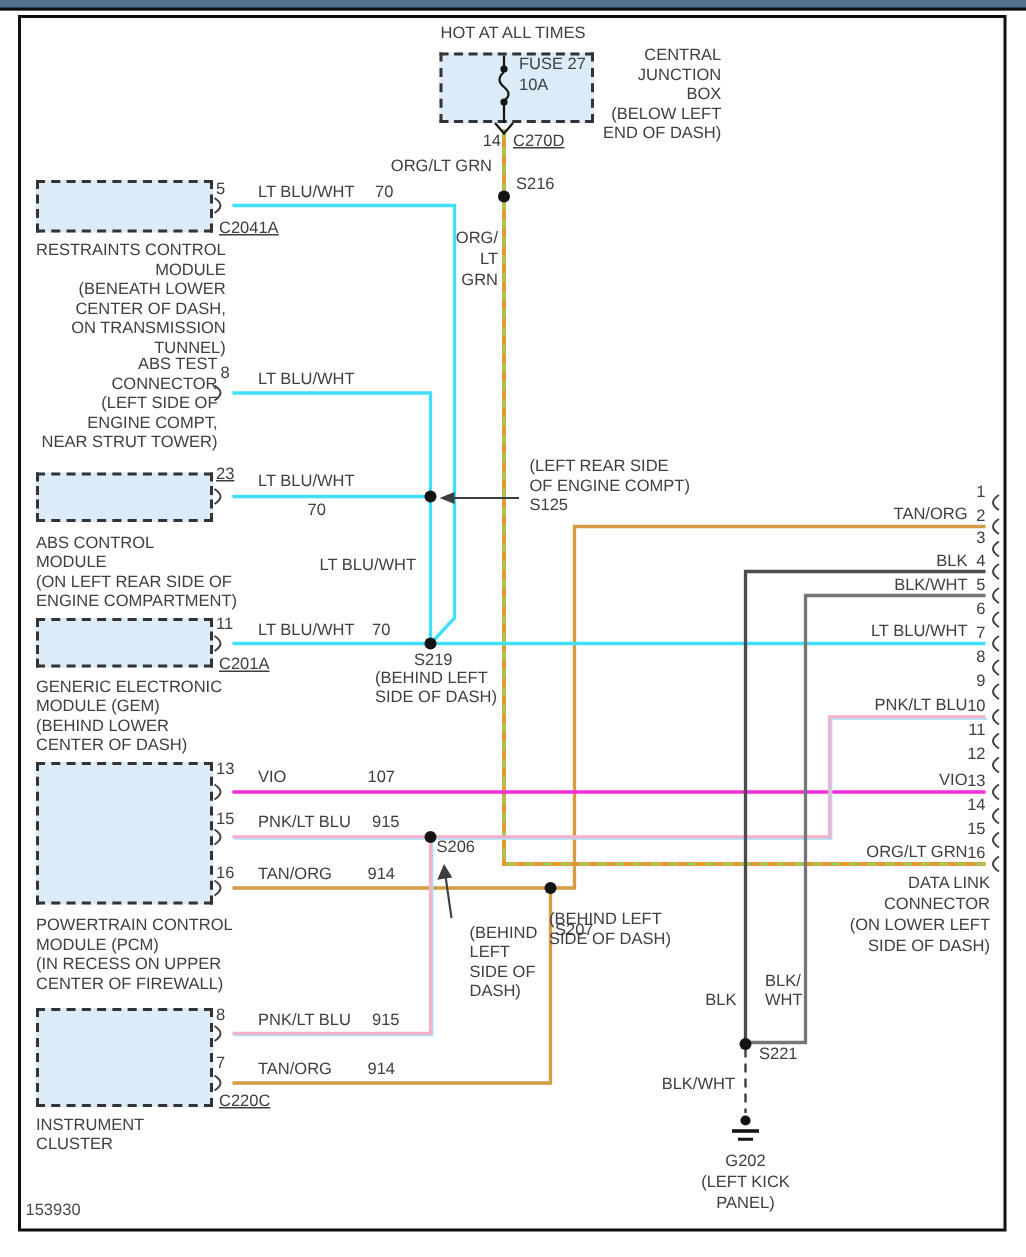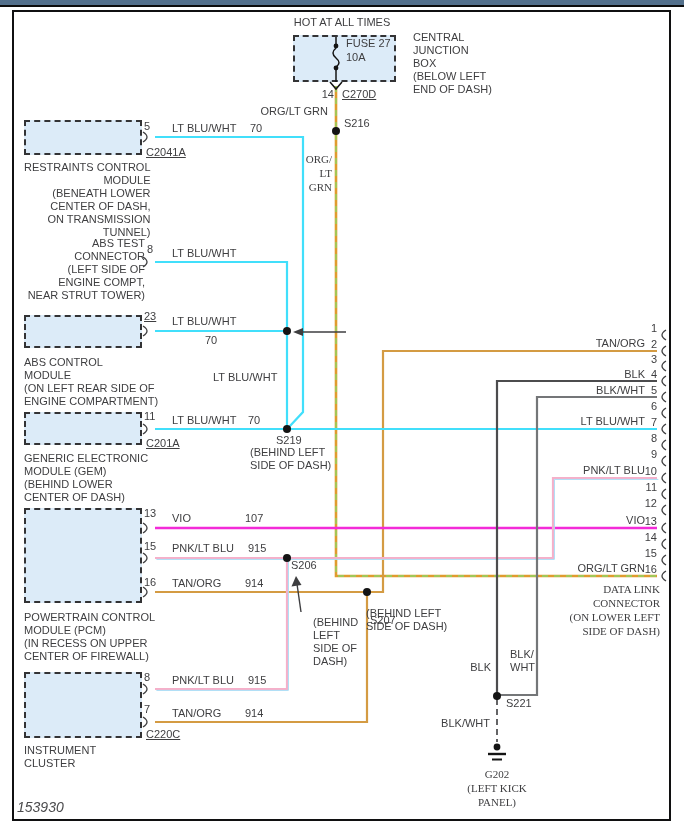--- a/index.html
+++ b/index.html
@@ -6,22 +6,22 @@
   #screen{position:relative;width:684px;height:838px;background:#ffffff;overflow:hidden;
           font-family:"Liberation Sans",sans-serif;color:#3E3E40;}
   .strip{position:absolute;left:0;top:0;width:684px;height:5px;background:#53708C;border-bottom:2px solid #0d0d0d;}
   .frame{position:absolute;left:12px;top:10px;width:655px;height:807px;border:2.5px solid #101011;background:#fff;}
   .t{position:absolute;white-space:nowrap;font-size:11px;line-height:13px;color:#3E3E40;}
   .r{text-align:right;}
   .c{text-align:center;}
   .u{text-decoration:underline;}
   .box{position:absolute;background:#DCEBF8;border:2px dashed #333335;box-sizing:border-box;}
   svg.wires{position:absolute;left:0;top:0;}
-  .lh14{line-height:14px;font-family:Liberation Serif, serif;}
-  .sm{font-size:14px;color:#4a4a4c;font-style:italic;}
+  .lh14{line-height:14px;}
+  .sm{font-size:11px;color:#4a4a4c;}
 </style>
 </head>
 <body>
 
 <div id="screen">
   <div class="strip"></div>
   <div class="frame"></div>
 
   <div class="box" style="left:293px;top:35px;width:103px;height:47px;"></div>
   <div class="box" style="left:24px;top:120px;width:118px;height:35px;"></div>
@@ -131,21 +131,21 @@
       <path d="M666 523 Q658 528 666 533"></path>
       <path d="M666 539 Q658 544 666 549"></path>
       <path d="M666 555 Q658 560 666 565"></path>
       <path d="M666 571 Q658 576 666 581"></path>
     </g>
   </svg>
 
   <div class="t c" style="left:282px;top:16px;width:120px;">HOT AT ALL TIMES</div>
   <div class="t" style="left:346px;top:37px;">FUSE 27</div>
   <div class="t" style="left:346px;top:51px;">10A</div>
-  <div class="t" style="left:413px;top:31px;">
+  <div class="t" style="left:402px;top:31px;text-align:right;">
     <div>CENTRAL</div>
     <div>JUNCTION</div>
     <div>BOX</div>
     <div>(BELOW LEFT</div>
     <div>END OF DASH)</div>
   </div>
   <div class="t r" style="left:312px;top:88px;width:22px;">14</div>
   <div class="t u" style="left:342px;top:88px;">C270D</div>
   <div class="t r" style="left:230px;top:105px;width:98px;">ORG/LT GRN</div>
   <div class="t" style="left:344px;top:117px;">S216</div>
@@ -181,20 +181,25 @@
   <div class="t" style="left:144px;top:310px;text-decoration:underline;">23</div>
   <div class="t" style="left:172px;top:315px;">LT BLU/WHT</div>
   <div class="t" style="left:205px;top:334px;">70</div>
   <div class="t" style="left:24px;top:356px;">
     <div>ABS CONTROL</div>
     <div>MODULE</div>
     <div>(ON LEFT REAR SIDE OF</div>
     <div>ENGINE COMPARTMENT)</div>
   </div>
 
+  <div class="t" style="left:353px;top:305px;">
+    <div>(LEFT REAR SIDE</div>
+    <div>OF ENGINE COMPT)</div>
+    <div>S125</div>
+  </div>
 
   <div class="t" style="left:213px;top:371px;">LT BLU/WHT</div>
 
   <div class="t" style="left:144px;top:410px;">11</div>
   <div class="t" style="left:172px;top:414px;">LT BLU/WHT</div>
   <div class="t" style="left:248px;top:414px;">70</div>
   <div class="t u" style="left:146px;top:437px;">C201A</div>
   <div class="t" style="left:24px;top:452px;">
     <div>GENERIC ELECTRONIC</div>
     <div>MODULE (GEM)</div>

